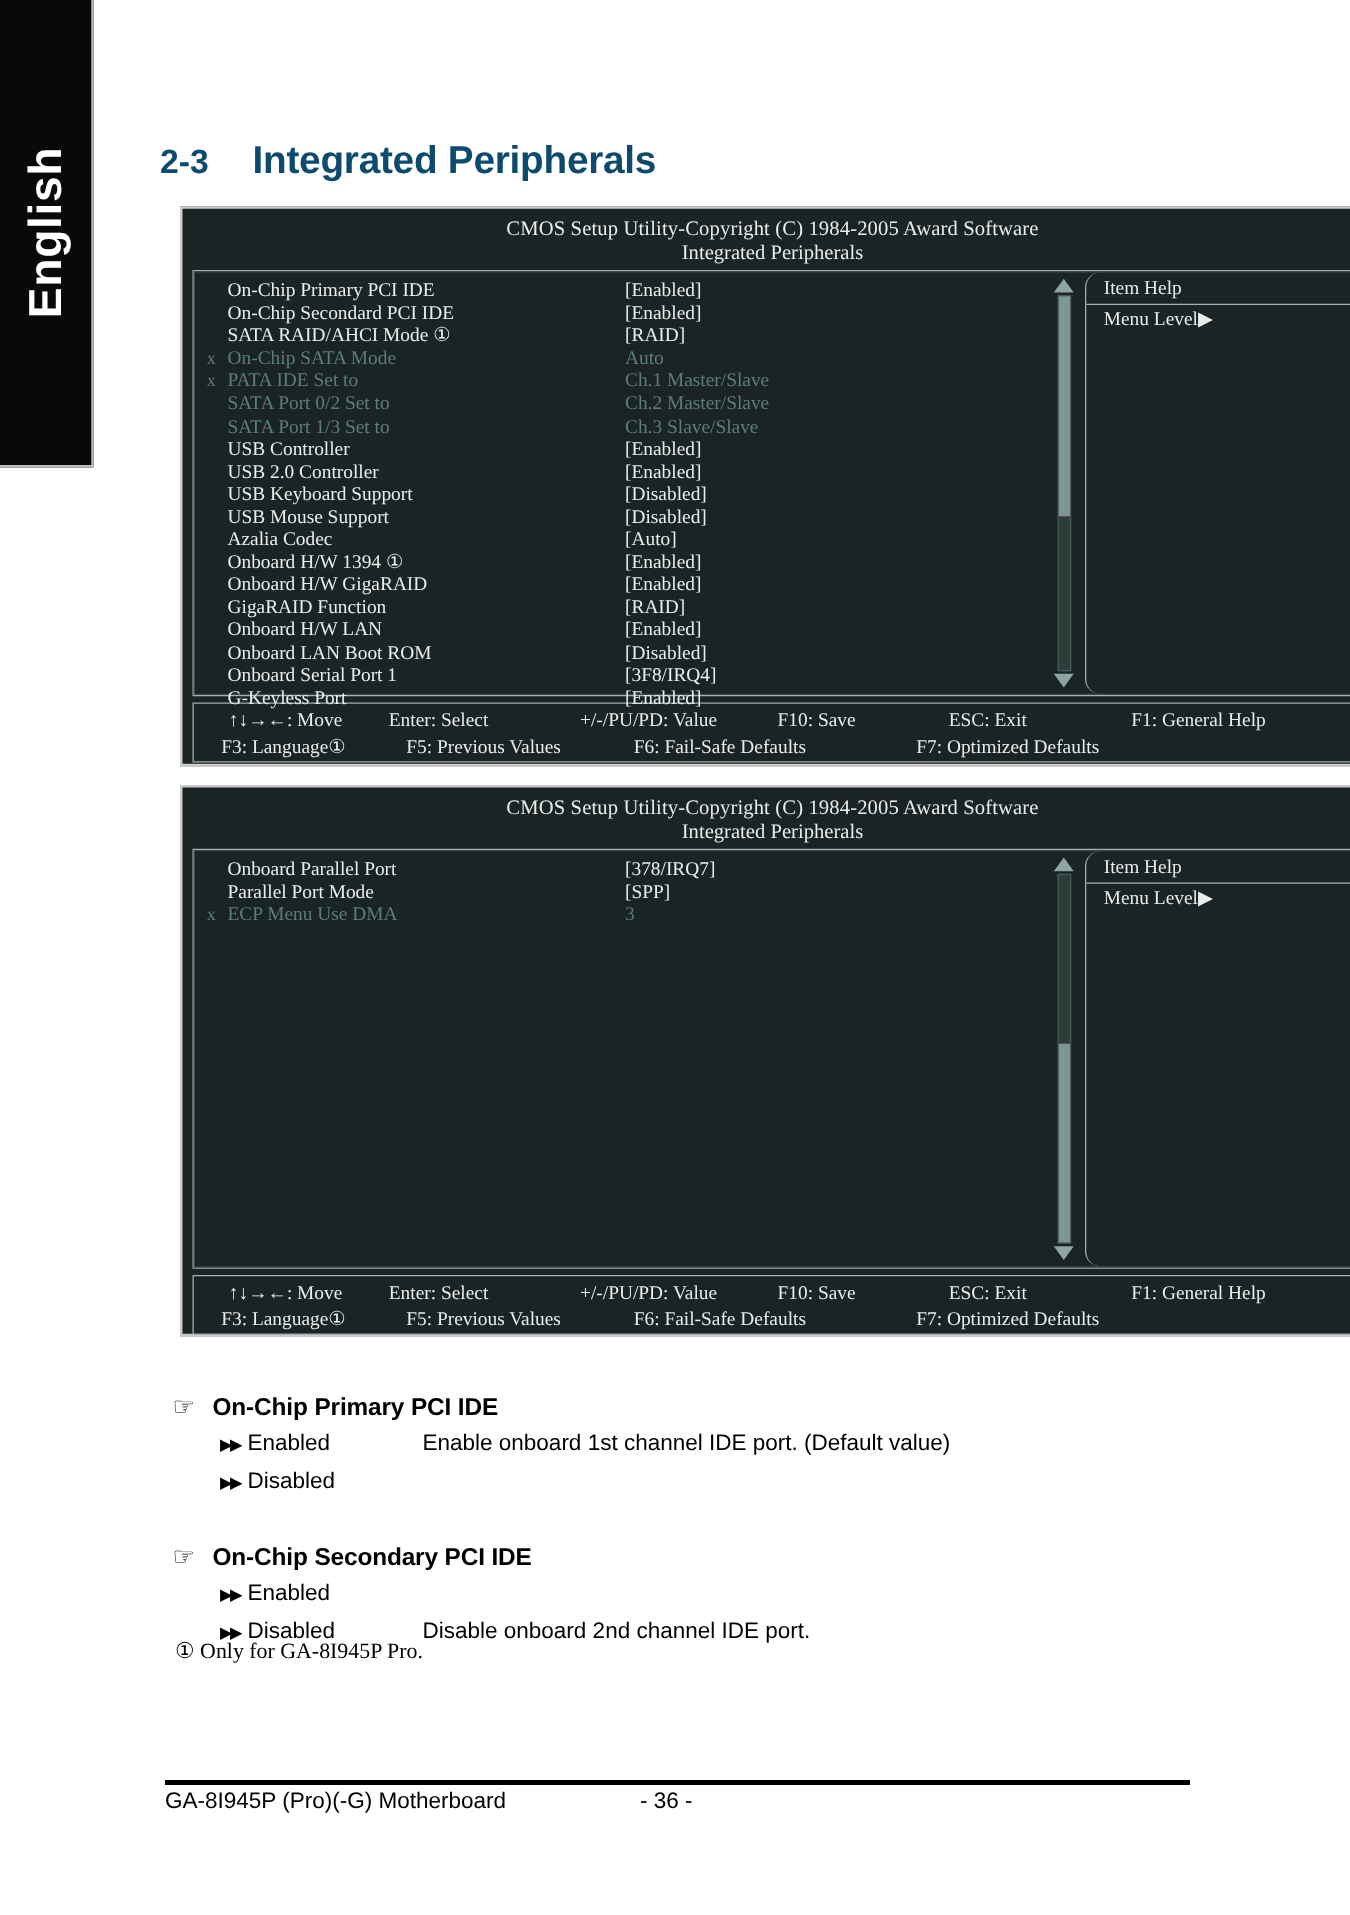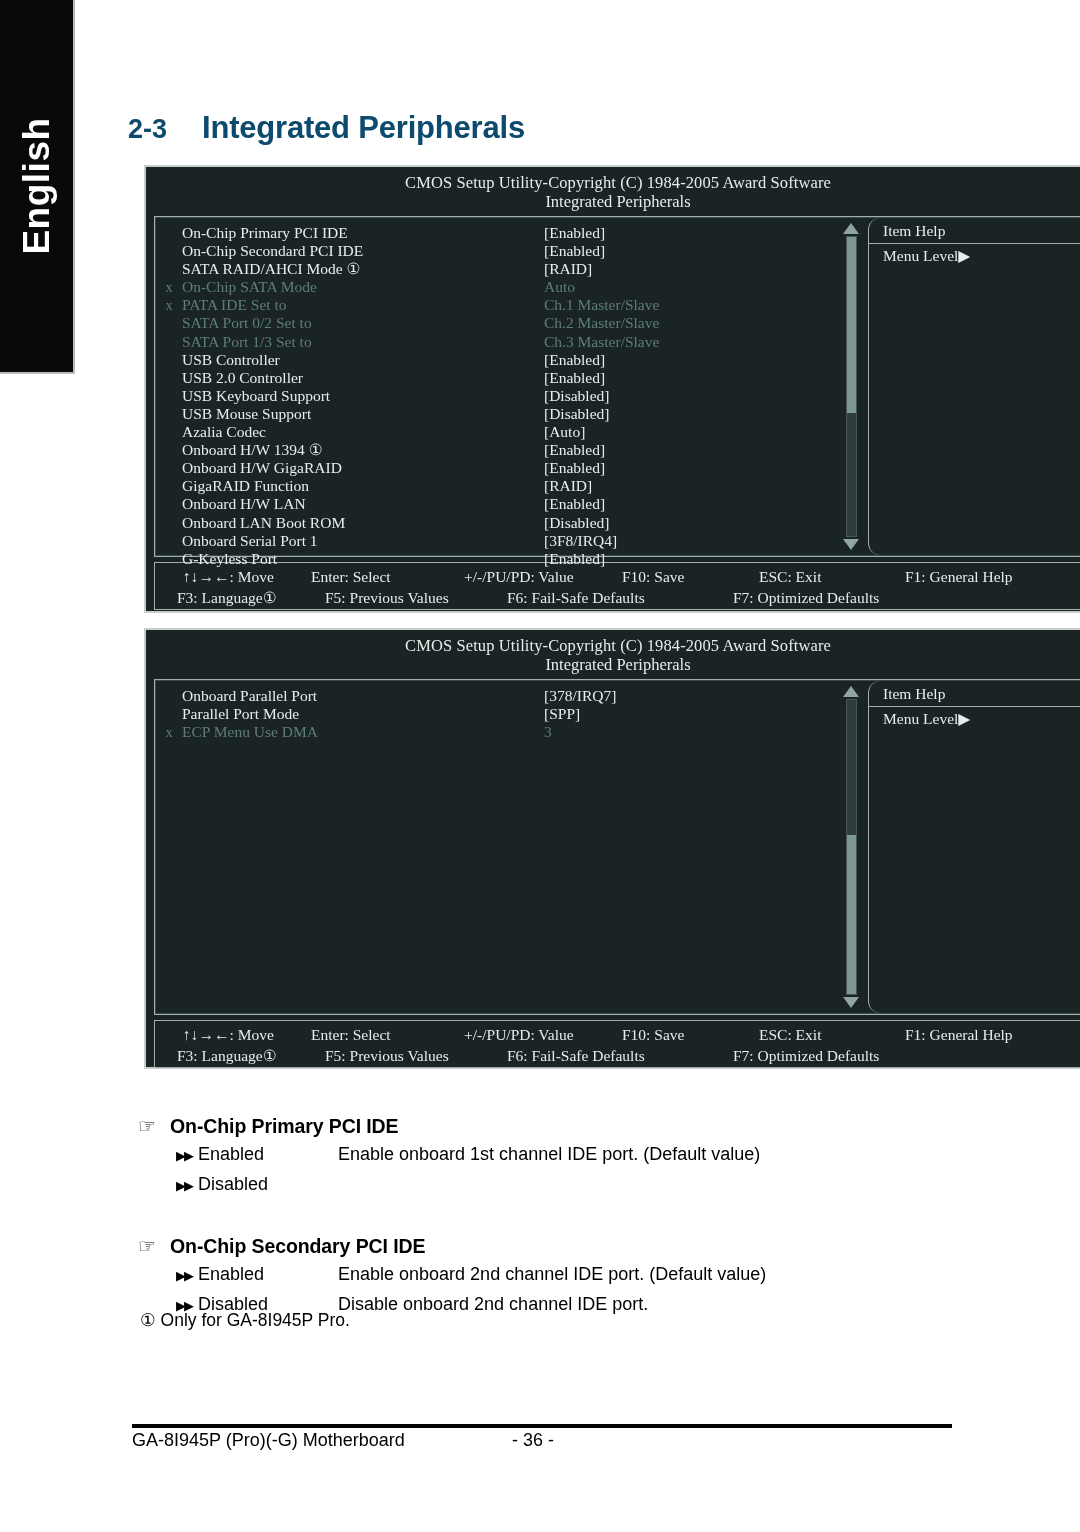--- a/index.html
+++ b/index.html
@@ -124,21 +124,20 @@
     width: 26px;
     text-align: center;
     flex: 0 0 26px;
     font-size: 14.5px;
   }
   .row .label {
     flex: 0 0 318px;
   }
   .row .value {
     flex: 1;
-    margin-left: 44px;
   }
   .row.enabled { color: #e9eeed; }
   .row.dim, .row.dim .mark { color: #5d7d78; }
 
   
   .scrollbar {
     flex: 0 0 22px;
     position: relative;
     margin: 2px 6px 2px 2px;
     display: flex;
@@ -252,21 +251,21 @@
     letter-spacing: -2px;
   }
   .opt-name { flex: 0 0 140px; }
   .opt-desc { flex: 1; }
 
   
   .footnote {
     position: absolute;
     left: 140px;
     top: 1310px;
-    font-family: Liberation Sans, sans-serif;
+    font-family: Liberation Serif, serif;
     font-size: 17.5px;
     color: #000;
   }
   .rule {
     position: absolute;
     left: 132px;
     top: 1424px;
     width: 820px;
     height: 4px;
     background: #000;
@@ -328,21 +327,21 @@
             <span class="value">Ch.1 Master/Slave</span>
           </div>
           <div class="row dim">
             <span class="mark"></span>
             <span class="label">SATA Port 0/2 Set to</span>
             <span class="value">Ch.2 Master/Slave</span>
           </div>
           <div class="row dim">
             <span class="mark"></span>
             <span class="label">SATA Port 1/3 Set to</span>
-            <span class="value">Ch.3 Master/Slave</span>
+            <span class="value">Ch.3 Slave/Slave</span>
           </div>
           <div class="row enabled">
             <span class="mark"></span>
             <span class="label">USB Controller</span>
             <span class="value">[Enabled]</span>
           </div>
           <div class="row enabled">
             <span class="mark"></span>
             <span class="label">USB 2.0 Controller</span>
             <span class="value">[Enabled]</span>
@@ -496,21 +495,20 @@
       <span class="opt-bullet">▶▶</span>
       <span class="opt-name">Disabled</span>
     </div>
     <div class="sec-head" style="margin-top: 32px;">
       <span class="hand">☞</span>
       <span class="sec-title">On-Chip Secondary PCI IDE</span>
     </div>
     <div class="opt-row">
       <span class="opt-bullet">▶▶</span>
       <span class="opt-name">Enabled</span>
-      <span class="opt-desc">Enable onboard 2nd channel IDE port. (Default value)</span>
     </div>
     <div class="opt-row">
       <span class="opt-bullet">▶▶</span>
       <span class="opt-name">Disabled</span>
       <span class="opt-desc">Disable onboard 2nd channel IDE port.</span>
     </div>
   </div>
 
 <div class="footnote">① Only for GA-8I945P Pro.</div>
 <div class="rule"></div>

